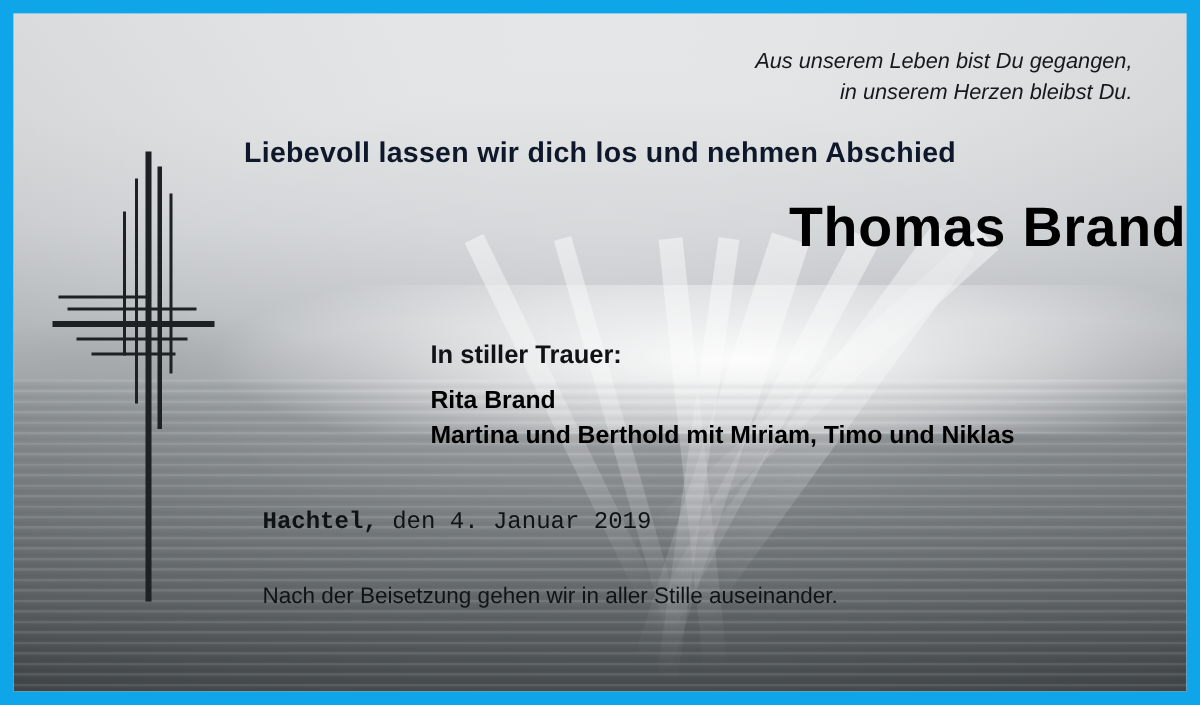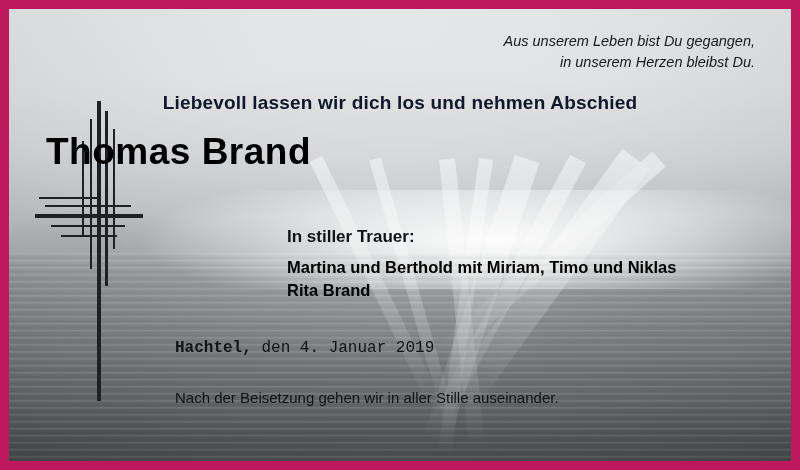--- a/index.html
+++ b/index.html
@@ -11,21 +11,21 @@
     width: 800px;
     height: 470px;
     overflow: hidden;
     font-family: "Liberation Sans", sans-serif;
   }
   .obituary {
     position: relative;
     width: 800px;
     height: 470px;
     box-sizing: border-box;
-    border: 9px solid #be185d;
+    border: 9px solid #0ea5e9;
     background: #d8dadb;
     overflow: hidden;
   }
   
   .bg-sky {
     position: absolute;
     left: 0; top: 0; right: 0;
     height: 54%;
     background: linear-gradient(to bottom,
         #e9eaeb 0%,
@@ -141,21 +141,21 @@
     text-align: center;
     font-size: 19px;
     font-weight: 600;
     letter-spacing: 0.2px;
     color: #0f172a;
   }
   .name {
     position: absolute;
     left: 0; right: 0;
     top: 122px;
-    text-align: left;
+    text-align: right;
     font-size: 37px;
     font-weight: 700;
     letter-spacing: 0.5px;
     color: #000;
     padding-left: 37px;
   }
   .dates {
     position: absolute;
     left: 0; right: 0;
     top: 180px;
@@ -251,22 +251,22 @@
       <div>in unserem Herzen bleibst Du.</div>
     </div>
 
     <div class="farewell">Liebevoll lassen wir dich los und nehmen Abschied</div>
 
     <div class="name">Thomas Brand</div>
 
 
     <div class="mourners">
       <div class="lead">In stiller Trauer:</div>
+      <div class="m-name">Rita Brand</div>
       <div class="m-name">Martina und Berthold mit Miriam, Timo und Niklas</div>
-      <div class="m-name">Rita Brand</div>
     </div>
 
     <div class="place-line">
       <b>Hachtel,</b>
       <span>den 4. Januar 2019</span>
     </div>
 
     <div class="details">
       <div class="para2">Nach der Beisetzung gehen wir in aller Stille auseinander.</div>
     </div>

